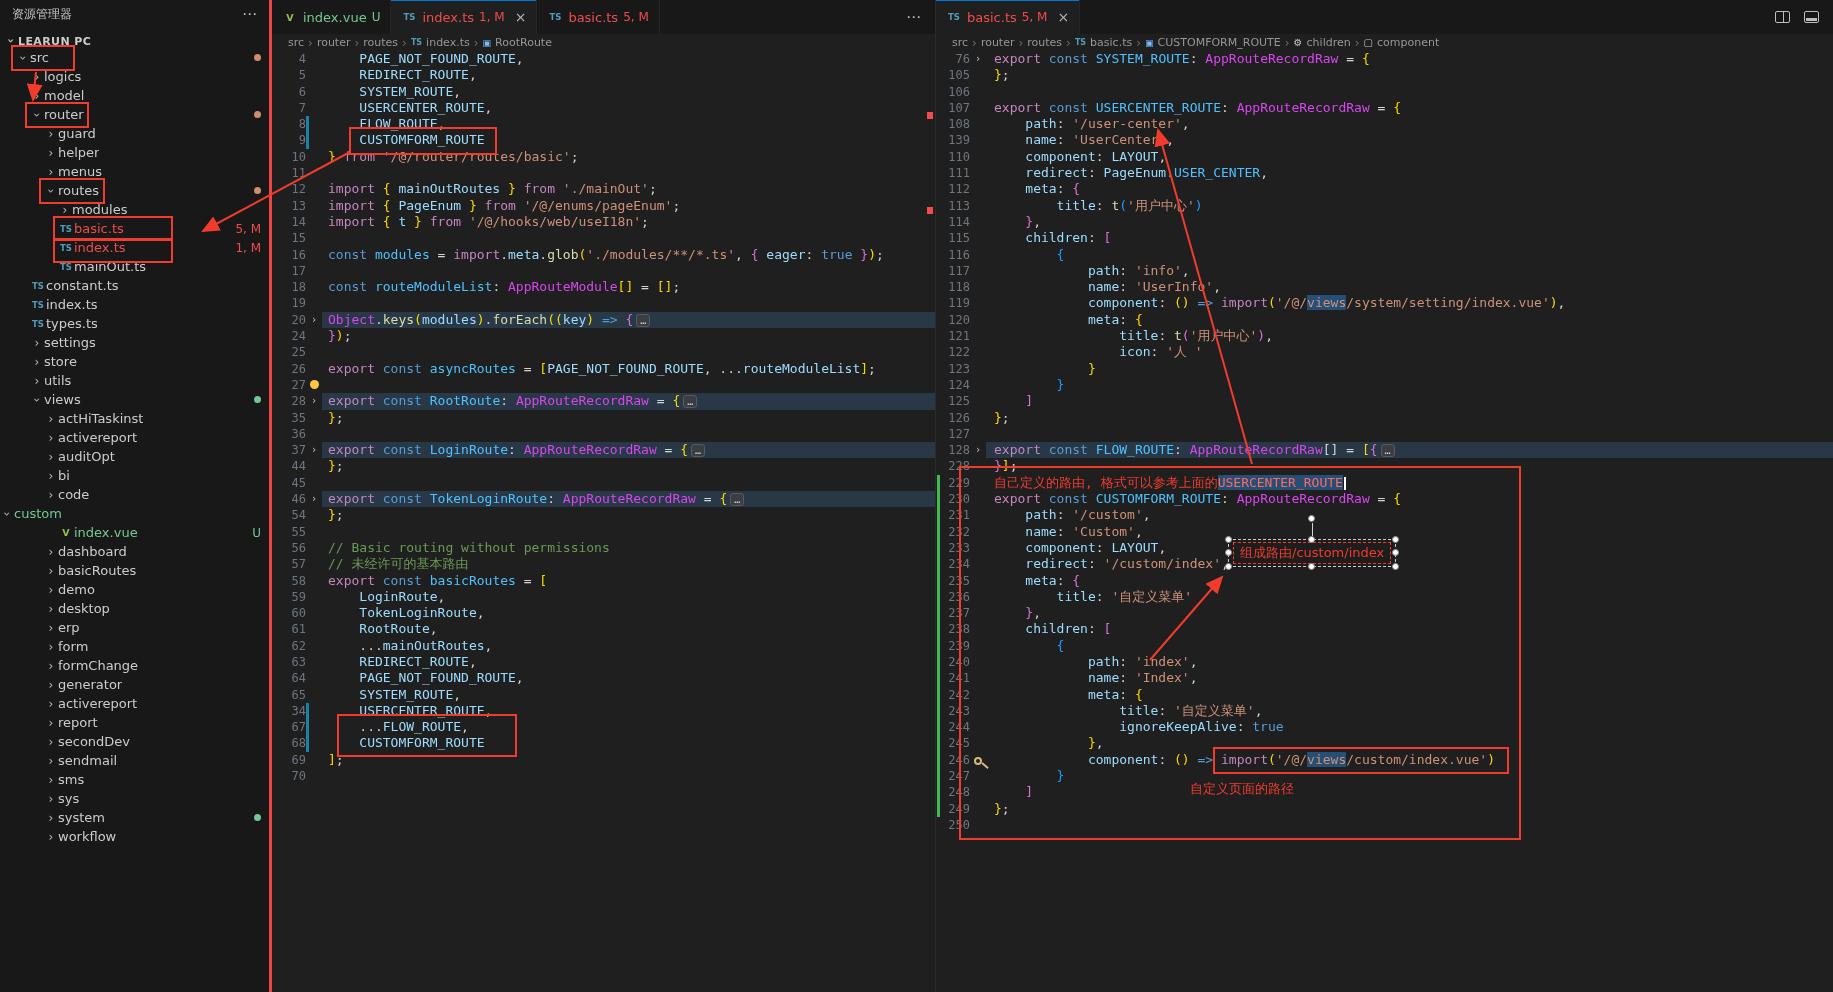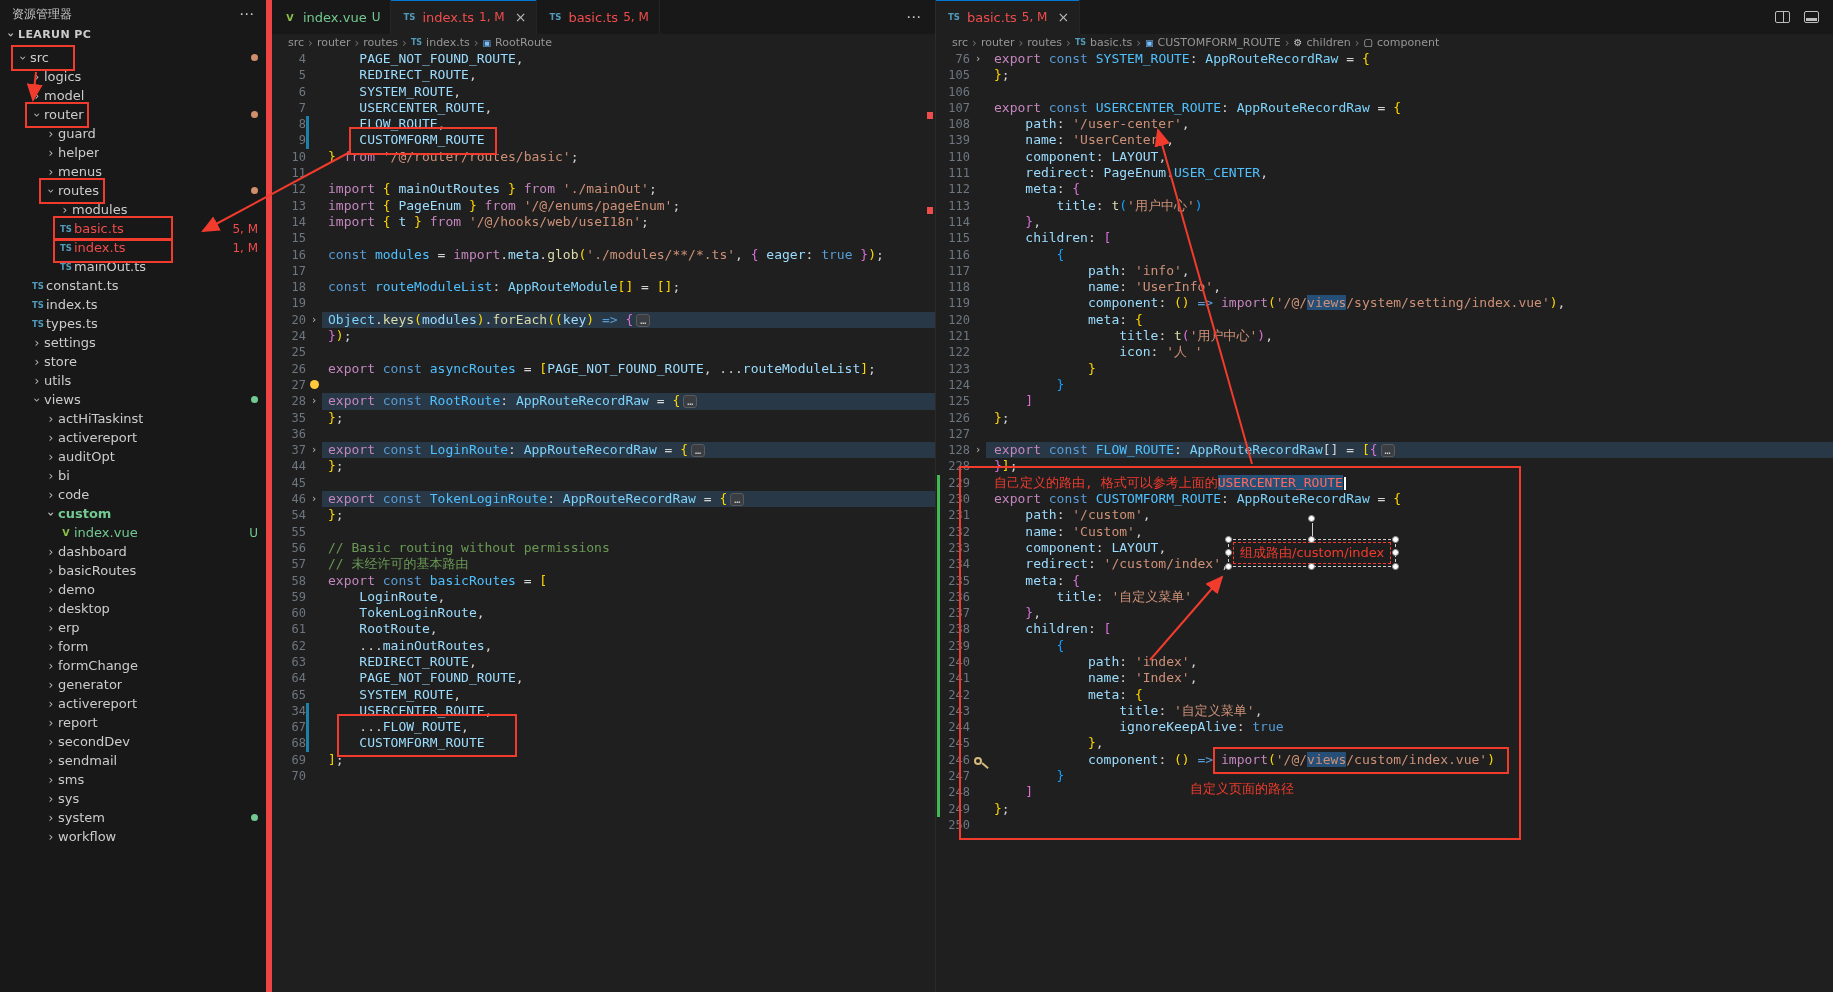--- a/index.html
+++ b/index.html
@@ -1,22 +1,22 @@
 <!DOCTYPE html>
 <html><head>
 <meta charset="utf-8">
 <style>
 *{margin:0;padding:0;box-sizing:border-box}
 html,body{width:1833px;height:992px;overflow:hidden;background:#1f1f1f;font-family:"DejaVu Sans",sans-serif;color:#ccc}
 .app{display:flex;width:1833px;height:992px;position:relative}
 
-.sidebar{width:272px;min-width:272px;background:#181818;border-right:6px solid #ef4444;position:relative;overflow:hidden}
+.sidebar{width:272px;min-width:272px;background:#181818;border-right:3px solid #ef4444;position:relative;overflow:hidden}
 .sb-title{height:28px;display:flex;align-items:center;padding:0 12px;font-size:12px;color:#c5c5c5}
 .sb-more{margin-left:auto;font-size:15px;color:#c5c5c5;cursor:pointer}
-.sb-section{height:20px;display:flex;align-items:flex-start;font-size:11px;font-weight:bold;color:#cccccc;padding-left:4px;letter-spacing:.4px}
+.sb-section{height:20px;display:flex;align-items:flex-end;font-size:11px;font-weight:bold;color:#cccccc;padding-left:4px;letter-spacing:.4px}
 .tree{font-size:13px}
 .trow{height:19px;display:flex;align-items:center;white-space:nowrap;position:relative;padding-right:8px}
 .chev{width:14px;flex:none;color:#b8b8b8;font-size:12px;text-align:center;display:inline-block}
 .chev.open{transform:rotate(90deg)}
 .fico{width:16px;flex:none;text-align:center;font-weight:bold}
 .ic-ts{color:#519aba;font-size:8.5px}
 .ic-vue{color:#8dc149;font-size:9.5px}
 .tname{color:#cccccc;overflow:hidden;text-overflow:ellipsis}
 .gbadge{margin-left:auto;font-size:12px}
 .gdot{margin-left:auto;width:7px;height:7px;border-radius:50%}
@@ -46,21 +46,21 @@
 .cs-gear{color:#c5c5c5;font-size:10px}
 .cs-box{color:#c5c5c5;font-size:10px}
 
 .editor{flex:1;position:relative;font-family:"DejaVu Sans Mono",monospace;font-size:13px;overflow:hidden;background:#1f1f1f}
 .cl{display:flex;height:16.3px;line-height:16.3px;white-space:pre}
 .ln{width:34px;flex:none;text-align:right;color:#6e7681;font-size:12px}
 .chevcol{width:16px;flex:none;text-align:center;color:#b8b8b8;font-size:11px;position:relative}
 .codeln{flex:1;padding-left:6px}
 .gright .codeln{padding-left:8px}
 .cl.hl .codeln{background:rgba(56,97,134,.38)}
-.k{color:#c586c0}.s{color:#569cd6}.v{color:#9cdcfe}.c{color:#4fc1ff}.f{color:#dcdcaa}.t{color:#7dd3fc}.g{color:#ce9178}.m{color:#6a9955}.p{color:#d4d4d4}
+.k{color:#c586c0}.s{color:#569cd6}.v{color:#9cdcfe}.c{color:#4fc1ff}.f{color:#dcdcaa}.t{color:#d946ef}.g{color:#ce9178}.m{color:#6a9955}.p{color:#d4d4d4}
 .b1{color:#ffd700}.b2{color:#da70d6}.b3{color:#179fff}
 .fold{color:#d7d7d7;background:#3a3d41;border:1px solid #5a5a5a;border-radius:3px;font-size:10px;line-height:11px;padding:0 3px;margin-left:3px;display:inline-block;vertical-align:middle}
 .ann{color:#f13b2d}
 .annsel{color:#ff6a5e;background:#264f78}
 .ghl{color:#ce9178;background:#264f78}
 .caret{display:inline-block;width:2px;height:13px;background:#fff;vertical-align:text-bottom;margin-left:1px}
 .bulb{display:inline-block;width:9px;height:9px;border-radius:50%;background:#ffc83d;margin-top:3px}
 .keyicon{display:inline-block;width:8px;height:8px;border:2px solid #d7ba7d;border-radius:50%;position:relative;top:2px}
 .keyicon::after{content:"";position:absolute;left:6px;top:3px;width:8px;height:2px;background:#d7ba7d;transform:rotate(40deg);transform-origin:left center}
 .gitbar{position:absolute;left:34px;width:3px;background:#1b81a8}
@@ -188,21 +188,21 @@
           <span class="tname">auditOpt</span>
         </div>
         <div class="trow" style="padding-left: 44px;">
           <span class="chev">›</span>
           <span class="tname">bi</span>
         </div>
         <div class="trow" style="padding-left: 44px;">
           <span class="chev">›</span>
           <span class="tname">code</span>
         </div>
-        <div class="trow" style="padding-left: 44px; font-weight: bold;">
+        <div class="trow" style="">
           <span class="chev open">›</span>
           <span class="tname" style="color: rgb(115, 201, 145);">custom</span>
         </div>
         <div class="trow" style="padding-left: 58px;">
           <span class="fico ic-vue">V</span>
           <span class="tname" style="color: rgb(115, 201, 145);">index.vue</span>
           <span class="gbadge" style="color: rgb(115, 201, 145);">U</span>
         </div>
         <div class="trow" style="padding-left: 44px;">
           <span class="chev">›</span>

